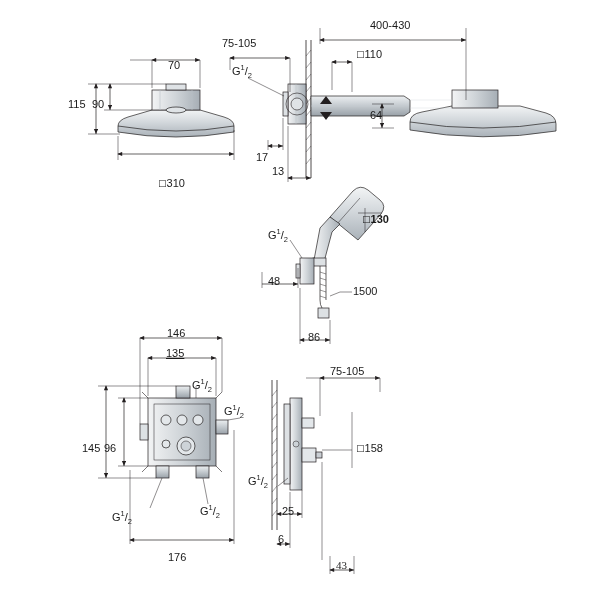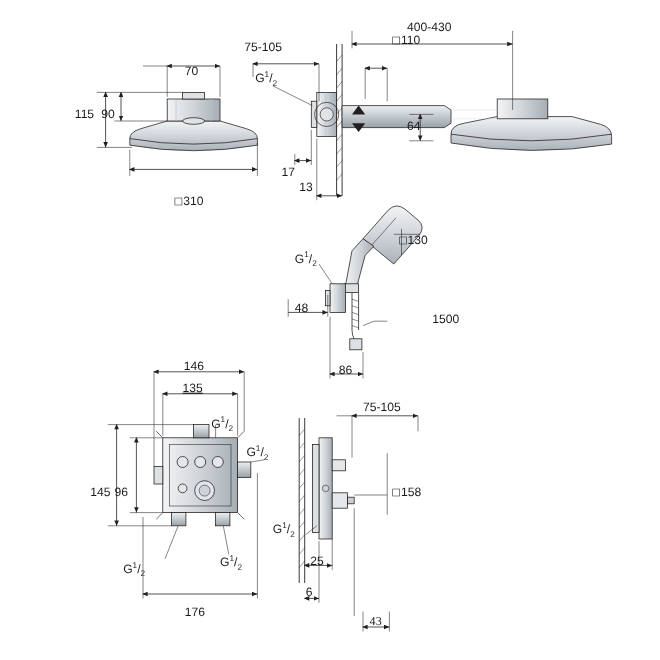--- a/index.html
+++ b/index.html
@@ -308,29 +308,29 @@
   <div class="dim-label" style="left:92px; top:99px;">90</div>
   <div class="dim-label" style="left:158px; top:146px;margin-top:32px;"><span class="sq-glyph">□</span><span>310</span></div>
 
   <div class="dim-label" style="left:222px; top:38px;">75-105</div>
   <div class="dim-label" style="left:232px; top:64px;">
     <span>G</span><sup>1</sup>/<sub style="font-size:7.5px">2</sub>
   </div>
   <div class="dim-label" style="left:256px; top:139px;margin-top:13px;">17</div>
   <div class="dim-label" style="left:272px; top:166px;">13</div>
   <div class="dim-label" style="left:370px; top:20px;">400-430</div>
-  <div class="dim-label" style="left:356px; top:32px;text-align:center;"><span class="sq-glyph">□</span><span>110</span></div>
+  <div class="dim-label" style="left:356px; top:49px;text-align:center;"><span class="sq-glyph">□</span><span>110</span></div>
   <div class="dim-label" style="left:370px; top:110px;">64</div>
 
-  <div class="dim-label" style="left:362px; top:214px;"><span class="sq-glyph">□</span><span>130</span></div>
+  <div class="dim-label" style="left:362px; top:214px;font-weight:bold;"><span class="sq-glyph">□</span><span>130</span></div>
   <div class="dim-label" style="left:268px; top:228px;">
     <span>G</span><sup>1</sup>/<sub style="font-size:7.5px">2</sub>
   </div>
   <div class="dim-label" style="left:268px; top:276px;">48</div>
-  <div class="dim-label" style="left:353px; top:286px;margin-left:40px;">1500</div>
+  <div class="dim-label" style="left:353px; top:286px;">1500</div>
   <div class="dim-label" style="left:308px; top:332px;">86</div>
 
   <div class="dim-label" style="left:167px; top:328px;">146</div>
   <div class="dim-label" style="left:166px; top:348px;text-decoration:underline;">135</div>
   <div class="dim-label" style="left:70px; top:443px;margin-left:12px;">145</div>
   <div class="dim-label" style="left:104px; top:443px;">96</div>
   <div class="dim-label" style="left:168px; top:520px;margin-top:32px;">176</div>
   <div class="dim-label" style="left:192px; top:378px;">
     <span>G</span><sup>1</sup>/<sub style="font-size:7.5px">2</sub>
   </div>

